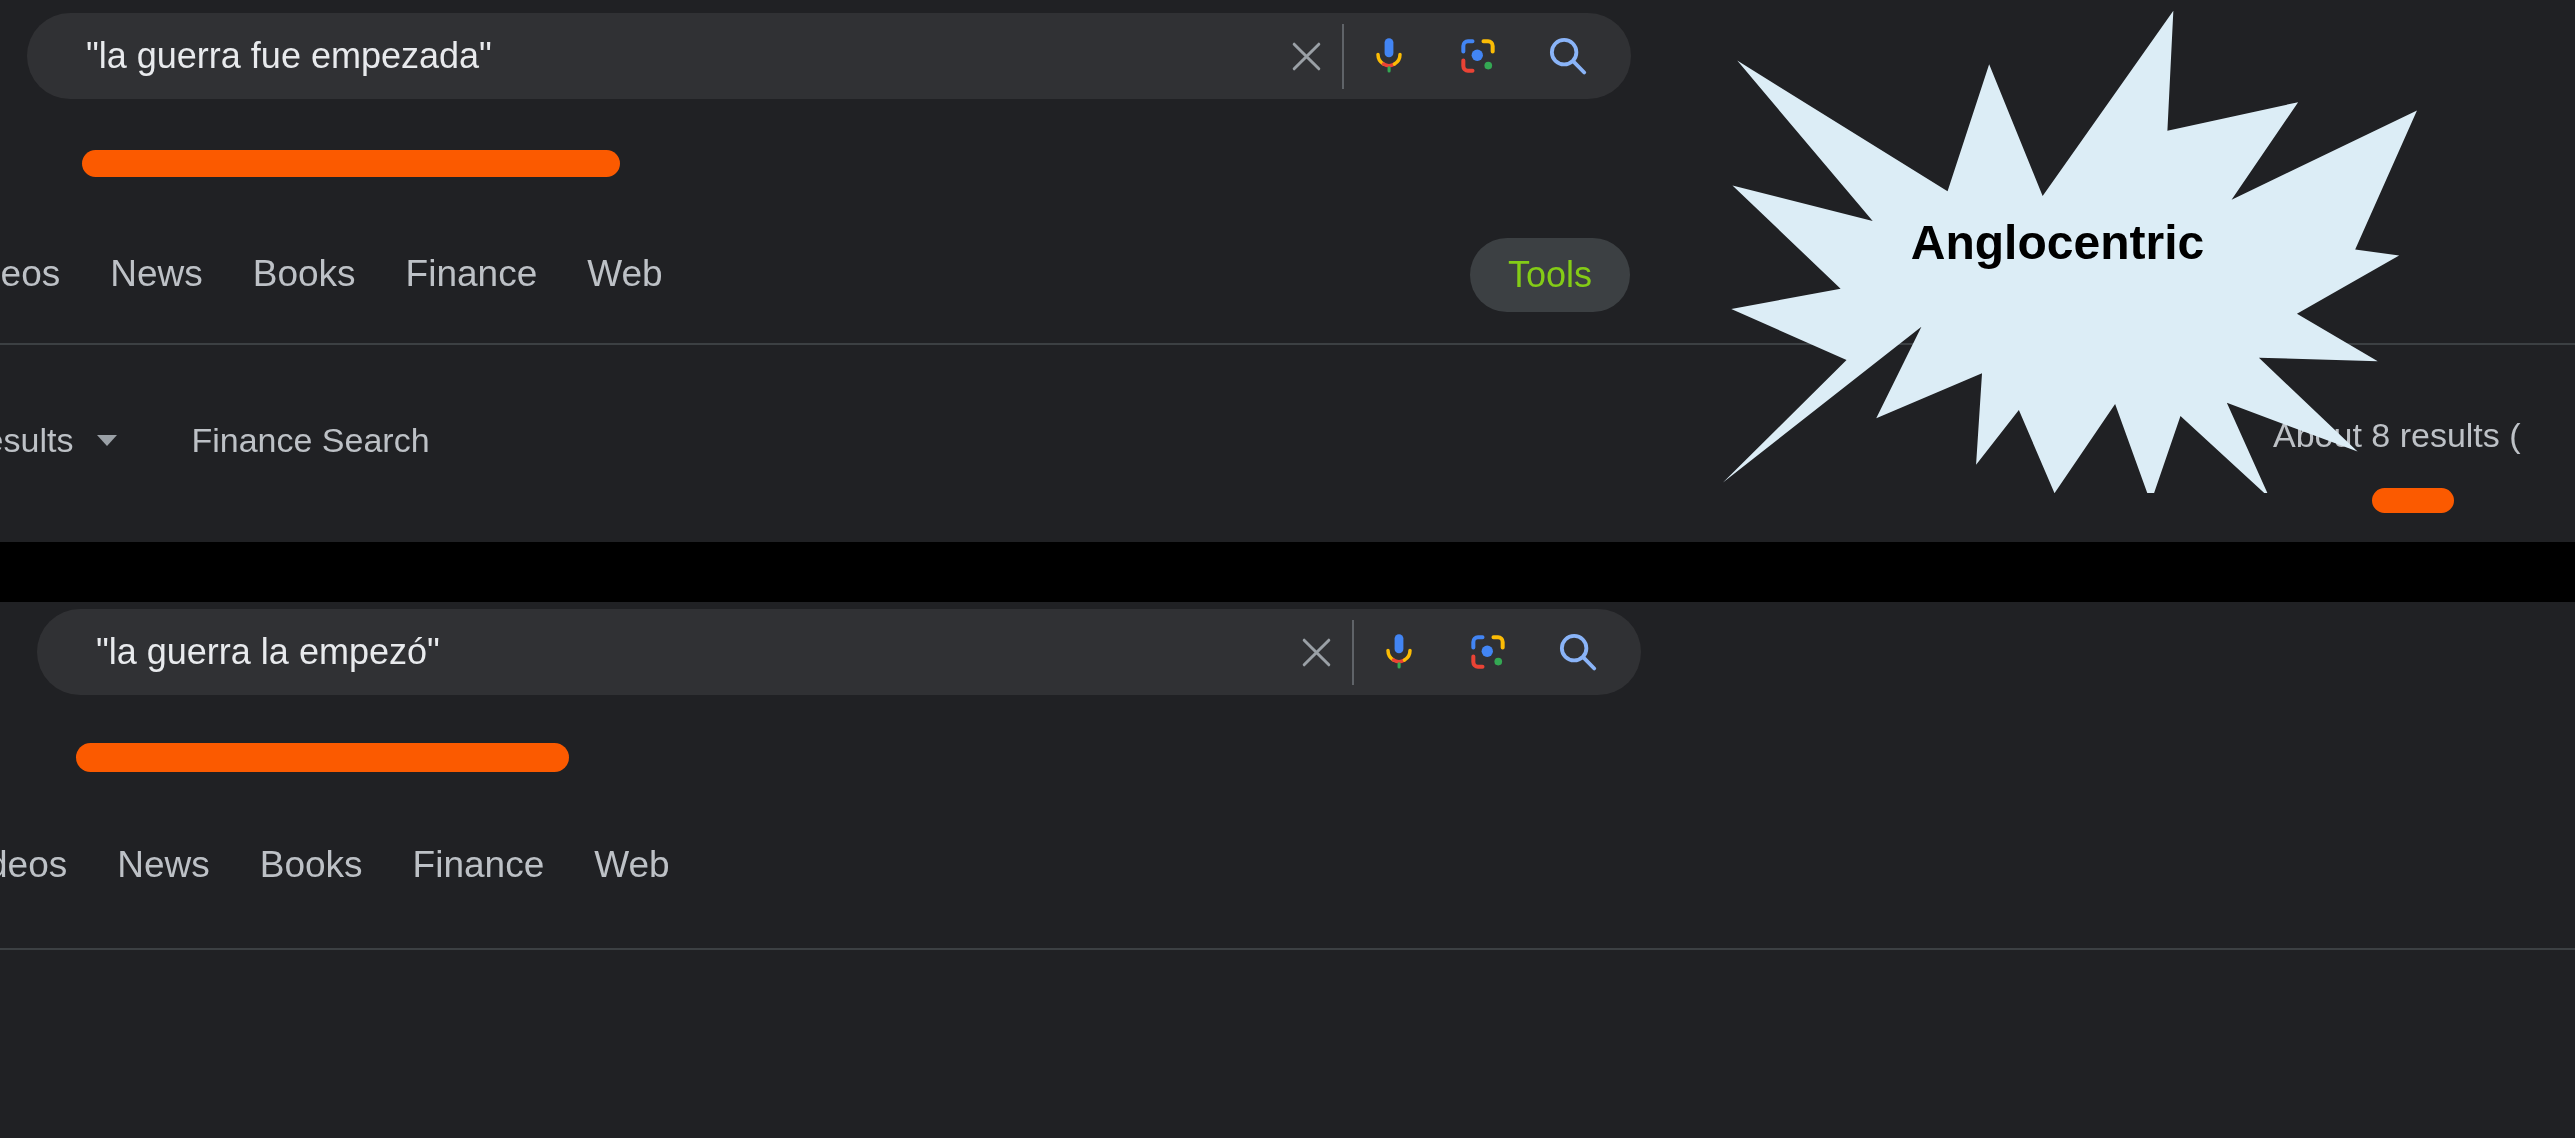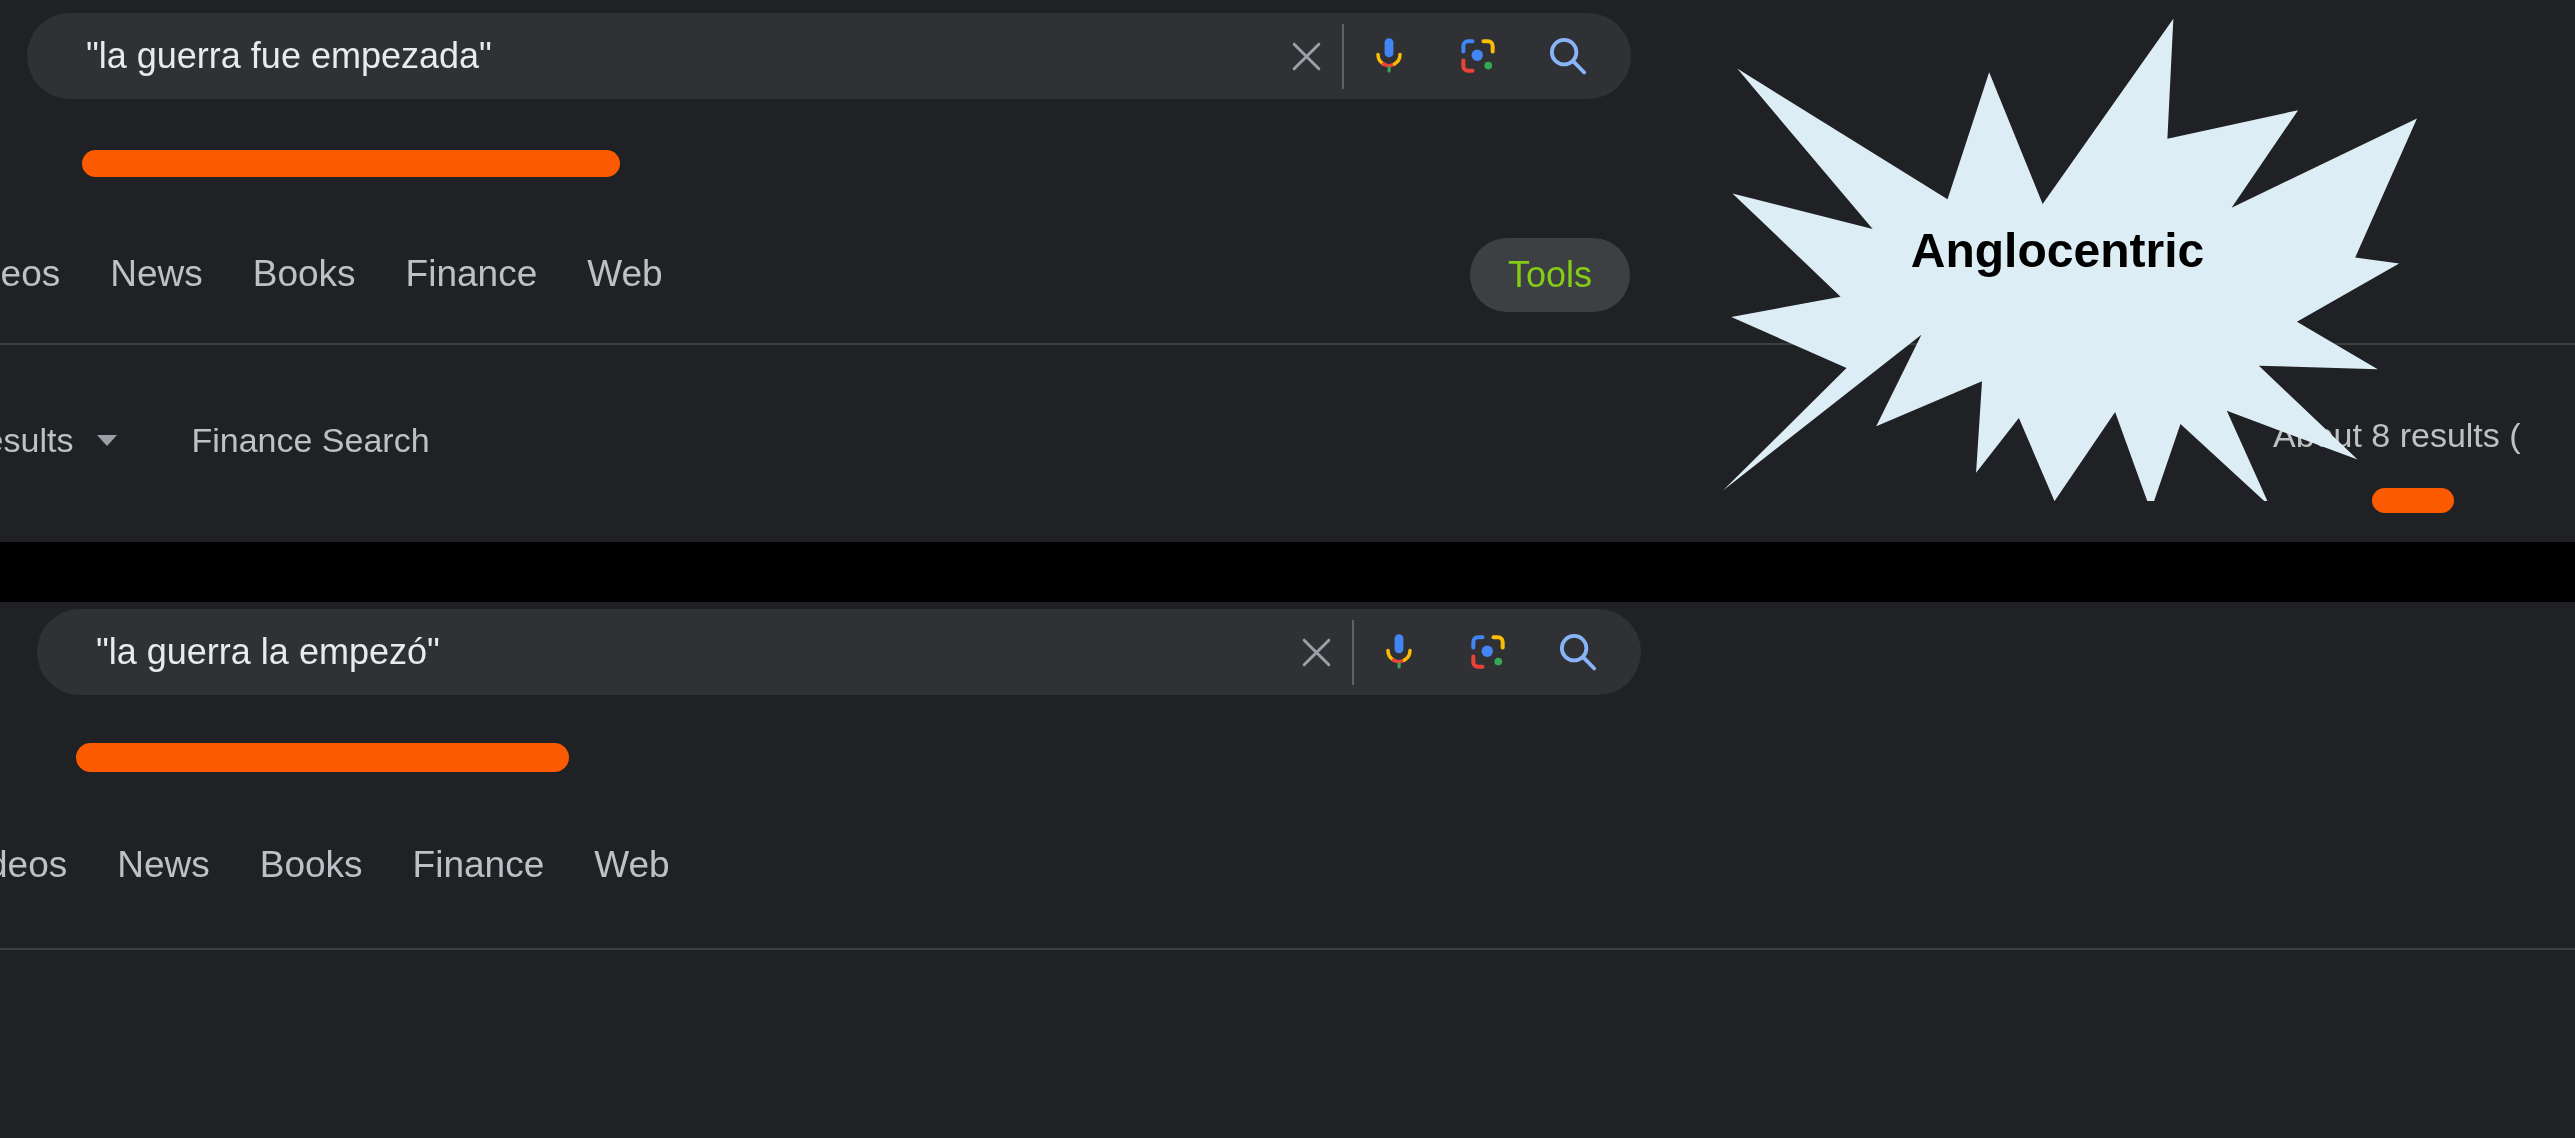--- a/index.html
+++ b/index.html
@@ -251,21 +251,21 @@
       <span class="navtab">News</span>
       <span class="navtab">Books</span>
       <span class="navtab">Finance</span>
       <span class="navtab">Web</span>
     </div>
 
     <div class="hrule" style="top:346px;"></div>
 
   </div>
 
-  <div class="burst" style="left:1698px; top:8px; width:719px; height:493px;align-items:center;">
+  <div class="burst" style="left:1698px; top:0px; width:719px; height:493px;align-items:center;">
     <svg viewBox="0 0 1210 830" preserveAspectRatio="none">
       <polygon fill="#dcedf6" points="
         800,18 790,220 1010,172 898,336 1210,186 1106,420 1180,430 1008,528
         1144,608 944,602 1110,760 890,678 962,838 812,700 762,846 702,680
         600,830 540,690 468,782 478,628 300,704 376,550 42,812 250,606
         56,520 240,486 58,312 294,372 66,102 420,322 490,108 580,330"></polygon>
     </svg>
     <span class="burst-label" style="font-size:48px; margin-top:-8.3px;">Anglocentric</span>
   </div>
 

